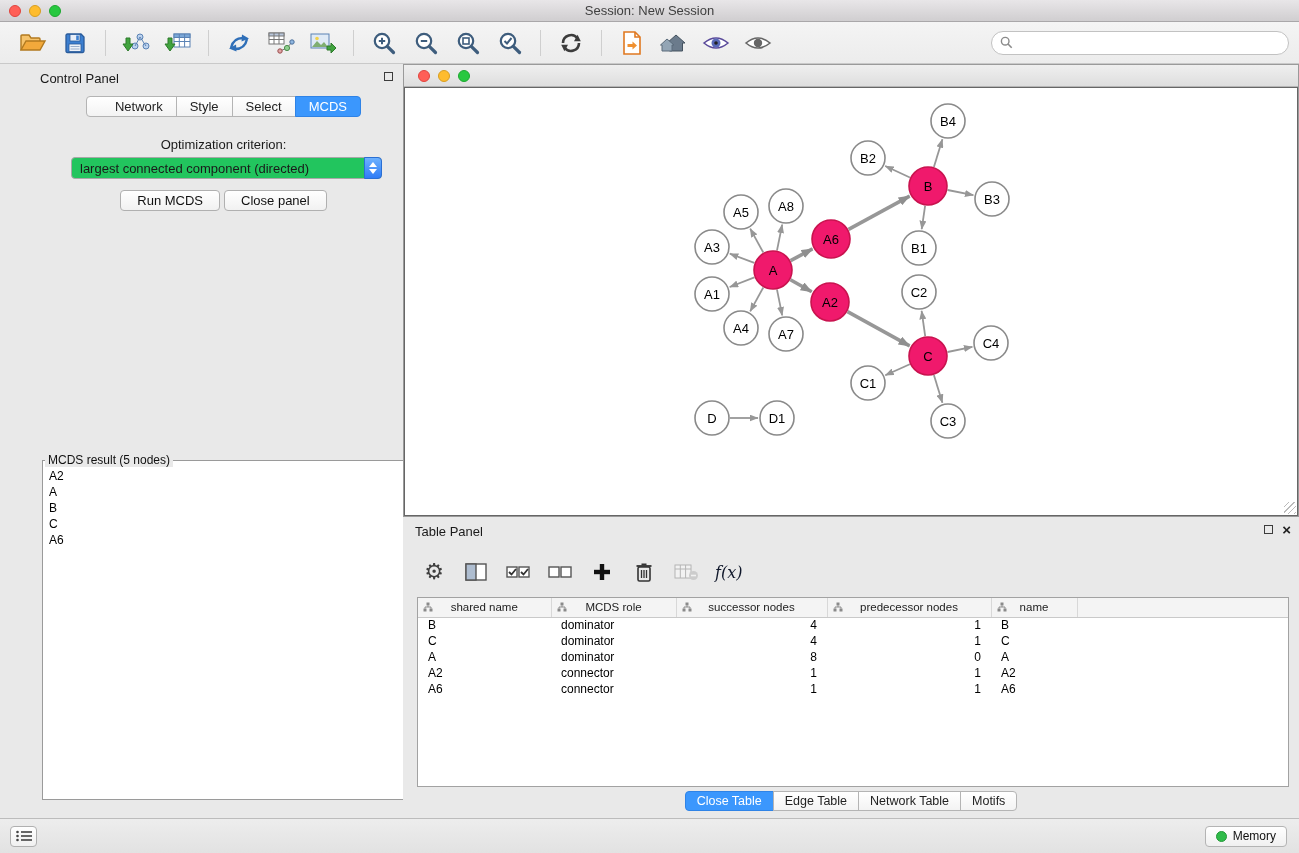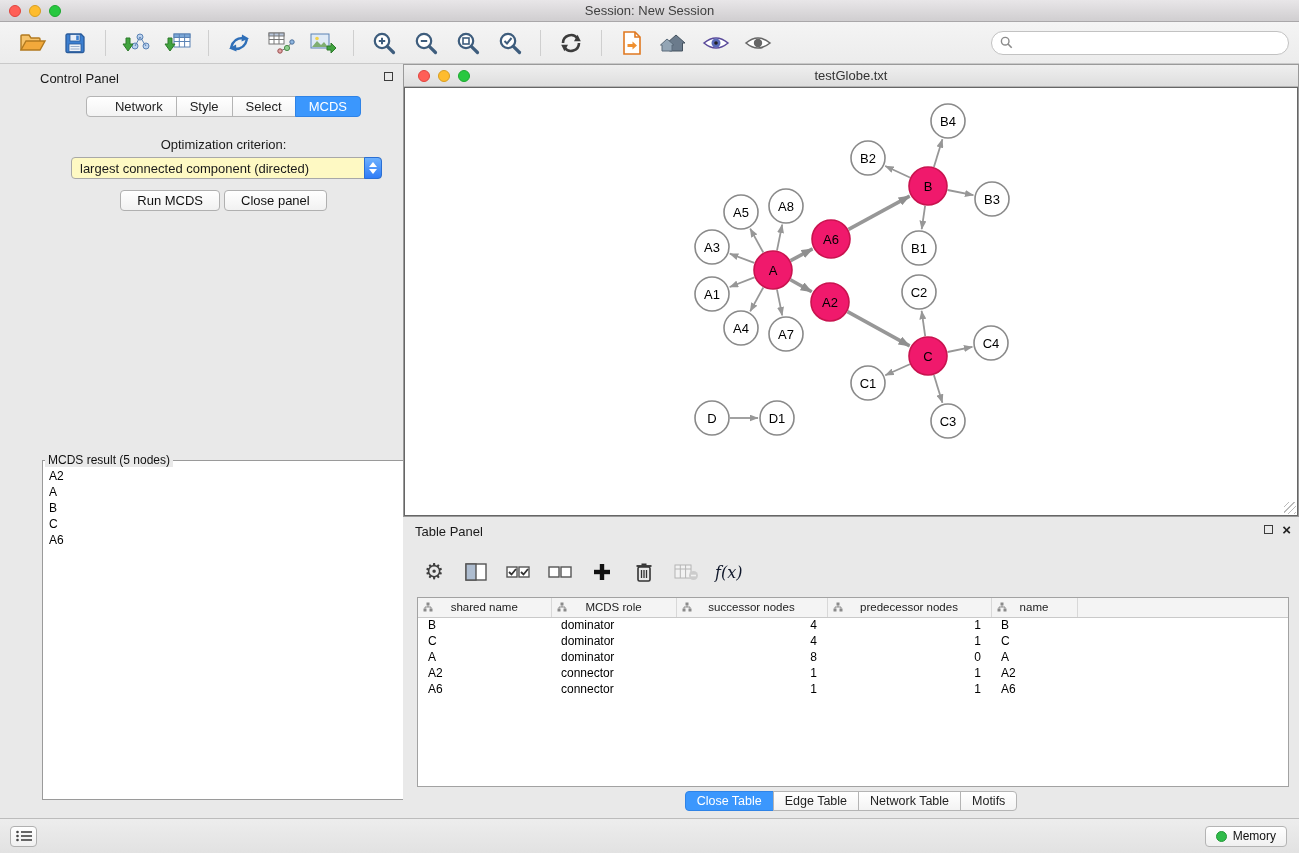--- a/index.html
+++ b/index.html
@@ -72,21 +72,21 @@
     height:21px; line-height:16px; white-space:nowrap;
   }
   .seg-btn:first-child { margin-left:0; border-radius:4px 0 0 4px;padding-left:28px; }
   .seg-btn:last-child { border-radius:0 4px 4px 0;text-align:center; }
   .seg-btn.active { background:#3b97fd; border-color:#2f83e6; color:#fff; }
 
   .cp-tabs { position:absolute; top:32px; left:0; right:0; display:flex; justify-content:center; }
   .opt-label { position:absolute; top:73px; left:0; right:0; text-align:center; font-size:13px; }
   .dropdown {
     position:absolute; top:93px; left:43px; width:311px; height:22px;
-    background:#fef9c3; border:1px solid #a8a8a8; border-radius:4px;
+    background:#22c55e; border:1px solid #a8a8a8; border-radius:4px;
     display:flex; align-items:center;
   }
   .dd-text { flex:1; padding:0 8px; font-size:13px; white-space:nowrap; overflow:hidden; }
   .dd-stepper {
     width:18px; height:22px; margin:-1px -1px -1px 0;
     background:linear-gradient(#6db1fe,#2f7cf6);
     border-radius:0 4px 4px 0; border:1px solid #2a6fd4;
     display:flex; flex-direction:column; align-items:center; justify-content:center; gap:2px;
   }
   .dd-stepper .up { width:0; height:0; border-left:4px solid transparent; border-right:4px solid transparent; border-bottom:5px solid #fff; }
@@ -377,21 +377,20 @@
   </fieldset>
 </div>
 
 <div class="network-window">
   <div class="nw-titlebar">
     <div class="traffic">
       <span class="tl red"></span>
       <span class="tl yellow"></span>
       <span class="tl green"></span>
     </div>
-    <div class="nw-title">testGlobe.txt</div>
   </div>
   <div class="nw-canvas">
     <svg width="894" height="429" viewBox="0 0 894 429">
       <defs>
         <marker id="arrow" markerUnits="userSpaceOnUse" markerWidth="9" markerHeight="7" refX="8.5" refY="3.5" orient="auto">
           <polygon points="0,0 9,3.5 0,7" fill="#979797"></polygon>
         </marker>
         <marker id="arrowT" markerUnits="userSpaceOnUse" markerWidth="12" markerHeight="9" refX="11" refY="4.5" orient="auto">
           <polygon points="0,0 12,4.5 0,9" fill="#8f8f8f"></polygon>
         </marker>

